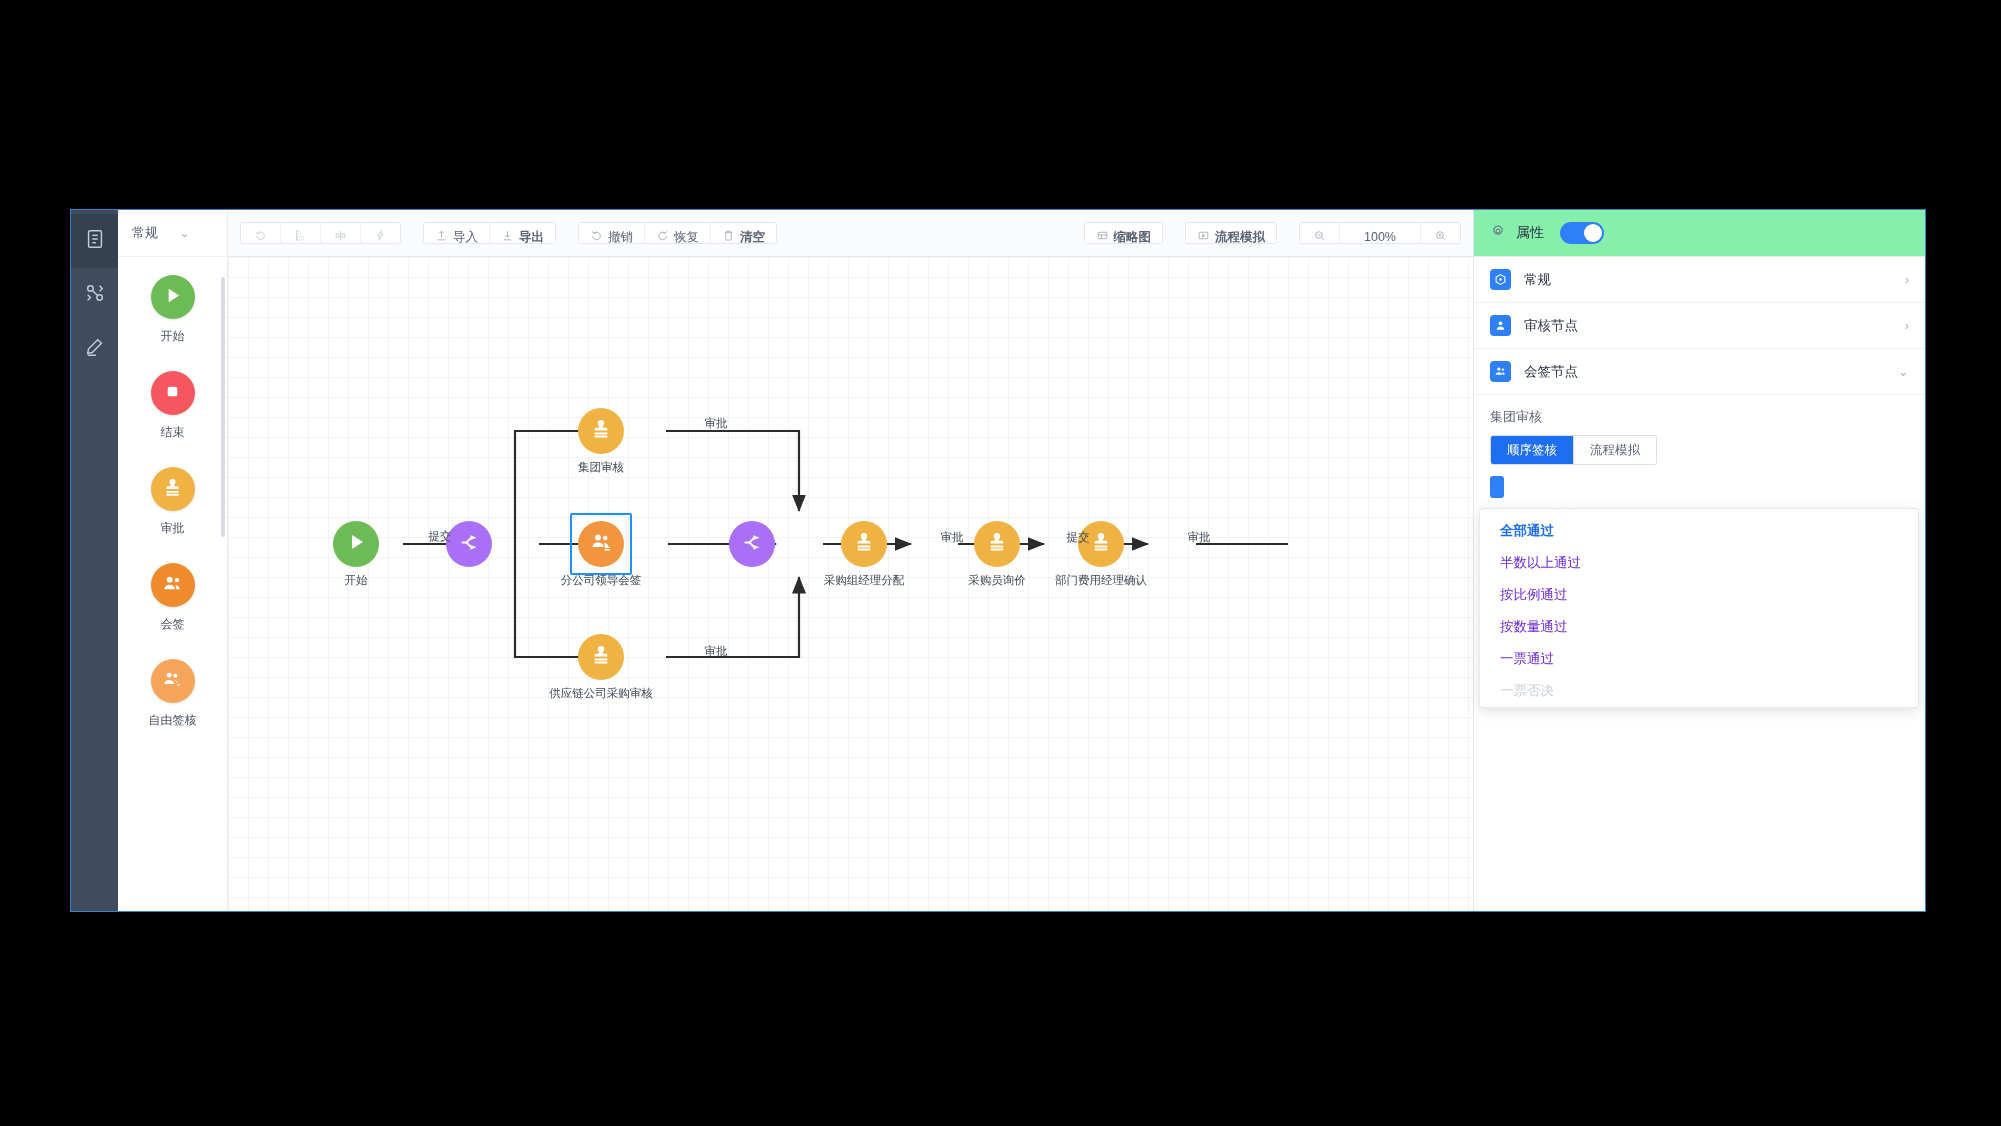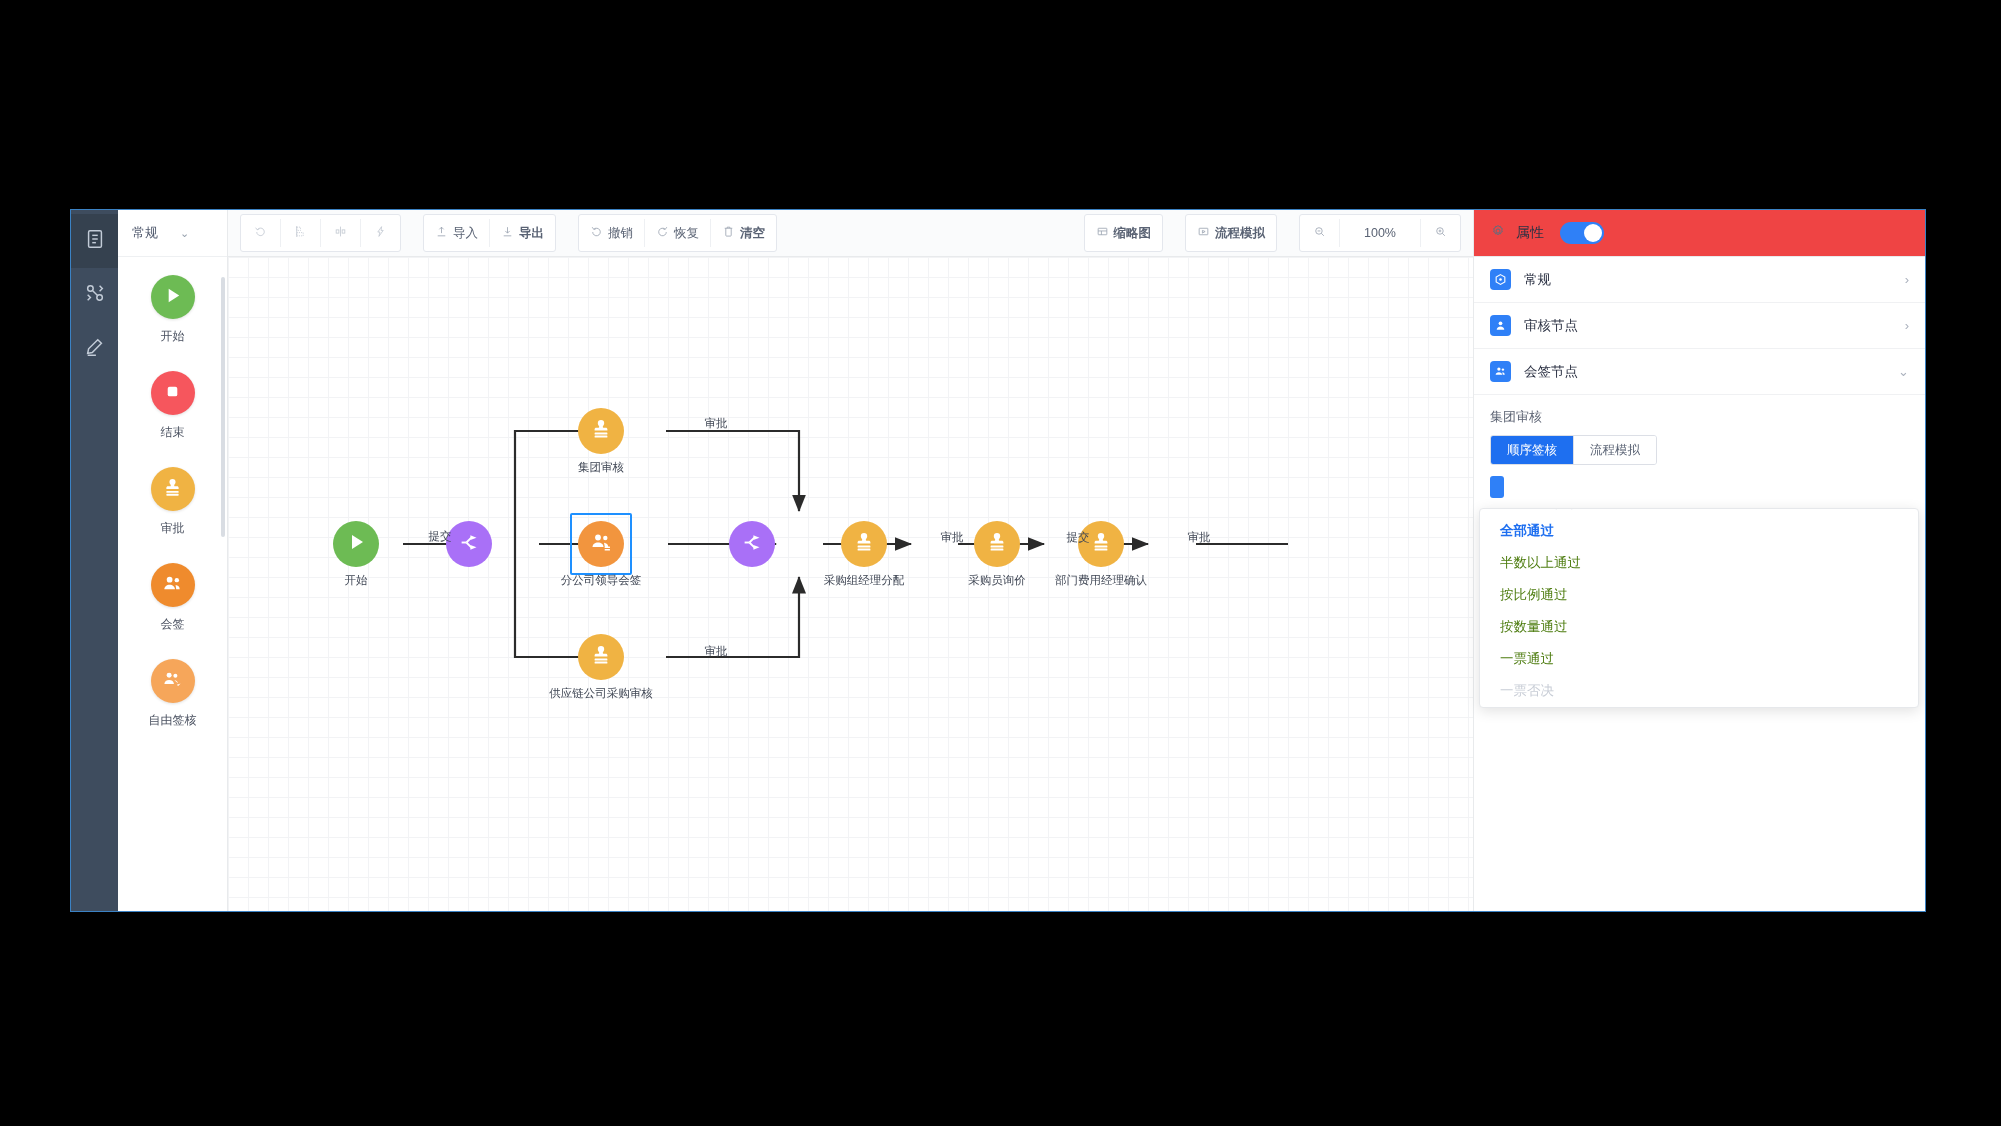--- a/index.html
+++ b/index.html
@@ -83,24 +83,24 @@
 
   .toolbar {
     height: 47px; flex: 0 0 47px;
     background: #fafbfc;
     border-bottom: 1px solid #e8eaec;
     display: flex; align-items: center;
     padding: 0 12px;
     gap: 22px;
   }
   .tgroup {
-    display: flex; align-items: center;
+    display: flex; 
     border: 1px solid #e4e7ed; border-radius: 3px;
     background: #fff; overflow: hidden;
-    height: 38px;
+    height: 22px;
   }
   .tbtn {
     height: 28px;
     display: flex; align-items: center; justify-content: center;
     gap: 5px;
     padding: 0 11px;
     font-size: 12.5px; color: #5a6374;
     border-right: 1px solid #eef0f3;
     cursor: pointer; white-space: nowrap;
     background: #fff;
@@ -150,21 +150,21 @@
   
   .props {
     width: 452px; flex: 0 0 452px;
     border-left: 1px solid #e8eaec;
     background: #fff;
     display: flex; flex-direction: column;
     position: relative;
   }
   .props-head {
     height: 47px; flex: 0 0 47px;
-    background: #ef4444;
+    background: #86efac;
     border-bottom: 1px solid #e8eaec;
     display: flex; align-items: center; gap: 10px;
     padding: 0 16px;
   }
   .props-head svg { width: 16px; height: 16px; stroke: #646c7d; fill: none; stroke-width: 1.5; }
   .props-title { font-size: 14px; color: #2c3244; }
   .switch {
     width: 44px; height: 22px; border-radius: 11px;
     background: #2f80f7; position: relative; margin-left: 6px;
     cursor: pointer;
@@ -244,21 +244,21 @@
     content: ""; position: absolute;
     left: 78px; top: -6px;
     width: 11px; height: 11px;
     background: #fff;
     border-left: 1px solid #e6e8eb;
     border-top: 1px solid #e6e8eb;
     transform: rotate(45deg);
   }
   .dd-item {
     height: 32px; display: flex; align-items: center;
-    padding: 0 20px; font-size: 13.5px; color: #4d7c0f;
+    padding: 0 20px; font-size: 13.5px; color: #6d28d9;
     cursor: pointer;
   }
   .dd-item.sel { color: #1e6ff0; font-weight: bold; }
   .dd-item.faded { color: #c8cdd6; text-align: center; }
 </style>
 </head>
 <body>
 
 <div id="app">
 

